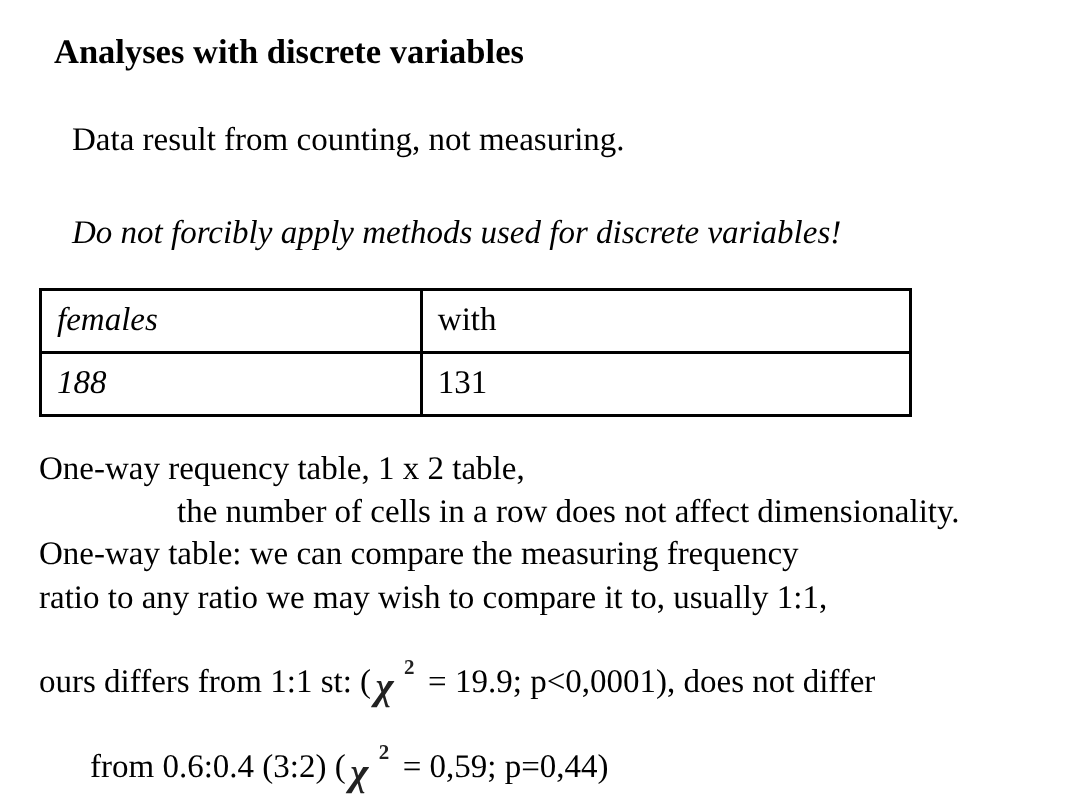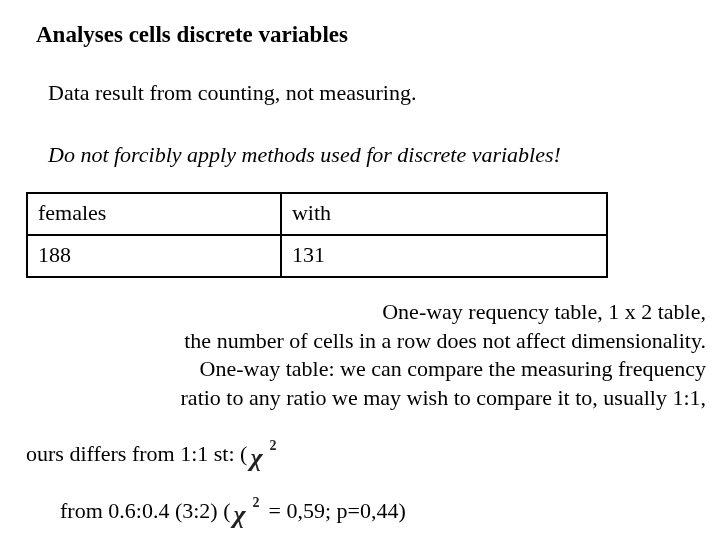--- a/index.html
+++ b/index.html
@@ -45,32 +45,32 @@
     font-size: 22px;
     width: 582px;
   }
   table.freq td {
     border: 2px solid #000000;
     padding: 6px 10px 8px 10px;
     vertical-align: top;
   }
   table.freq td.left {
     width: 248px;
+    font-style: italic;
   }
   table.freq td.right {
     width: 330px;
   }
   .body {
     position: absolute;
     left: 26px;
     top: 298px;
     font-size: 22px;
     line-height: 1.30;
     width: 680px;
-    text-align: right;
   }
   .indent {
     padding-left: 92px;
   }
   .line5 {
     padding-left: 34px;
   }
   .inline-line {
     display: flex;
     align-items: flex-end;
@@ -103,21 +103,21 @@
     font-size: 14px;
     font-weight: bold;
     color: #222;
   }
 </style>
 </head>
 <body>
 
 <div class="slide">
 
-  <div class="title">Analyses cells discrete variables</div>
+  <div class="title">Analyses with discrete variables</div>
 
   <div class="para1">Data result from counting, not measuring.</div>
   <div class="para2">Do not forcibly apply methods used for discrete variables!</div>
 
   <table class="freq">
     <tbody>
         <tr>
       <td class="left">females</td>
       <td class="right">with</td>
     </tr>
@@ -133,20 +133,21 @@
     <div class="indent">the number of cells in a row does not affect dimensionality.</div>
     <div>One-way table: we can compare the measuring frequency</div>
     <div>ratio to any ratio we may wish to compare it to, usually 1:1,</div>
 
     <div class="inline-line">
       <span>ours differs from 1:1 st: ( </span>
       <span class="chi-wrap">
         <span class="chi-glyph">χ</span>
         <span class="chi-sup">2</span>
       </span>
+      <span> =  19.9; p&lt;0,0001), does not differ</span>
     </div>
 
     <div class="inline-line line5">
       <span>from  0.6:0.4 (3:2)    ( </span>
       <span class="chi-wrap">
         <span class="chi-glyph">χ</span>
         <span class="chi-sup">2</span>
       </span>
       <span> =  0,59; p=0,44)</span>
     </div>

